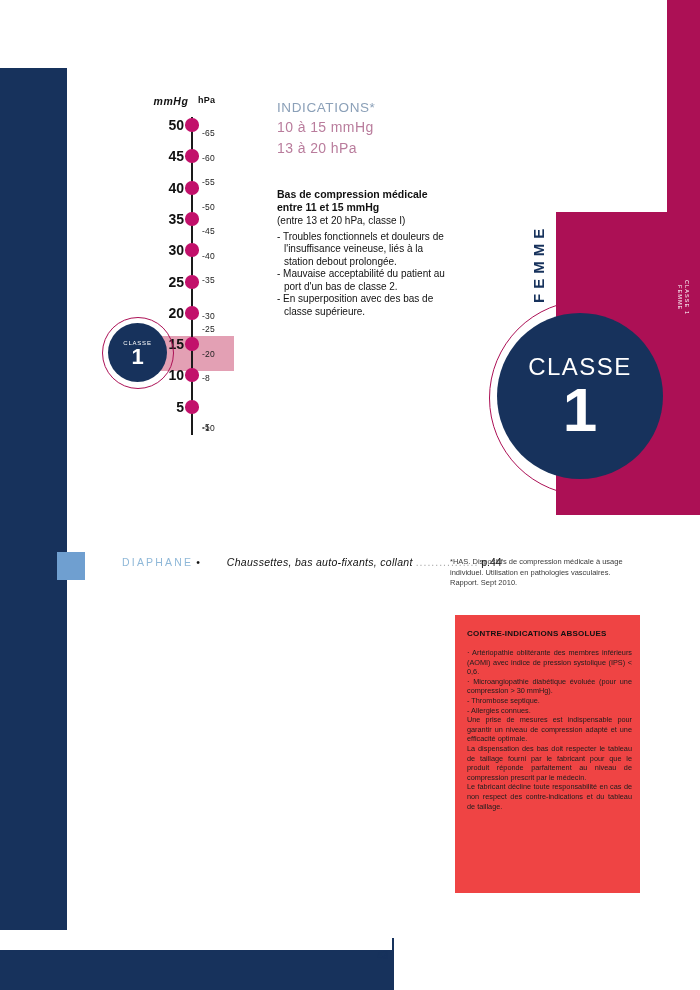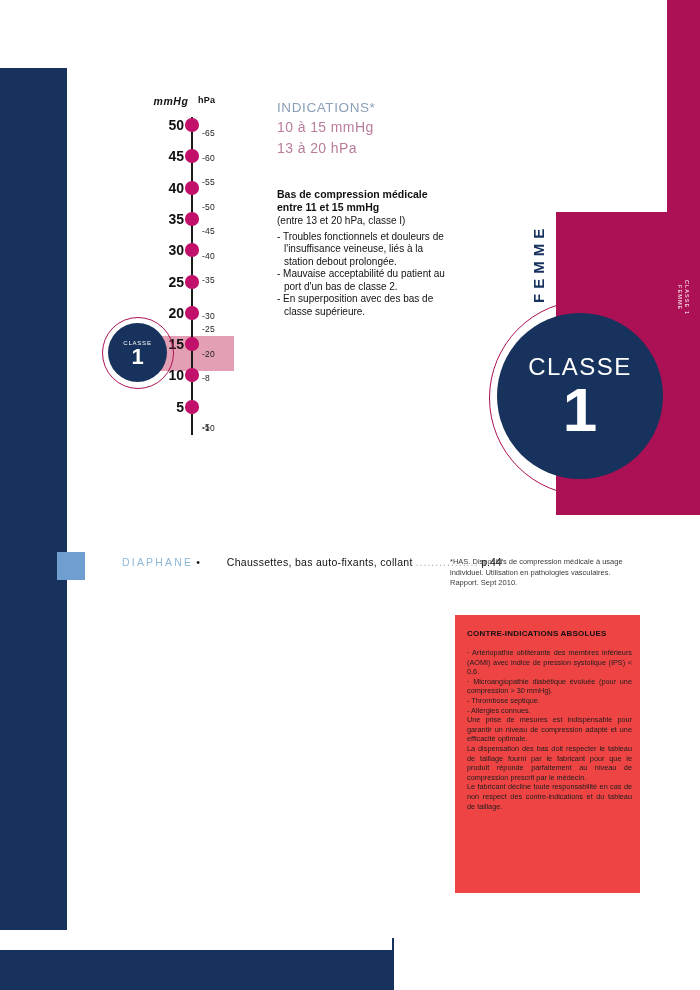--- a/index.html
+++ b/index.html
@@ -73,21 +73,21 @@
   #desc{position:absolute;left:277px;top:188px;width:175px;color:#111;}
   #desc .d-b{font-size:10.5px;font-weight:bold;line-height:13px;}
   #desc .d-p{font-size:10px;line-height:12.5px;margin-top:1px;}
   #desc ul{list-style:none;margin:3px 0 0 0;padding:0;}
   #desc li{font-size:10px;line-height:12.5px;padding-left:7px;text-indent:-7px;margin-bottom:0px;}
   
   #diaphane-line{position:absolute;left:96px;top:556px;width:360px;
      font-size:10.5px;white-space:nowrap;}
   #diaphane-line .dp-brand{color:#8fb8d8;letter-spacing:2.2px;padding-left:26px;}
   #diaphane-line .dp-bullet{color:#111;}
-  #diaphane-line .dp-items{color:#111;letter-spacing:0.3px;padding-left:24px;}
+  #diaphane-line .dp-items{color:#111;font-style:italic;letter-spacing:0.3px;padding-left:24px;}
   #diaphane-line .dp-dots{color:#aaa;letter-spacing:1px;}
   #diaphane-line .dp-page{color:#111;}
   #has-note{position:absolute;left:450px;top:557px;width:190px;font-size:7.5px;
      color:#3a3a3a;line-height:10.5px;}
   #ci-box{position:absolute;left:455px;top:615px;width:185px;height:278px;
      background:#ef4444;padding:0;box-sizing:border-box;}
   #ci-title{position:absolute;left:12px;top:14px;width:165px;font-size:8px;font-weight:bold;
      color:#111;letter-spacing:0.2px;}
   #ci-body{position:absolute;left:12px;top:33px;width:165px;font-size:7.3px;color:#1d1d1d;
      line-height:9.6px;text-align:justify;}

